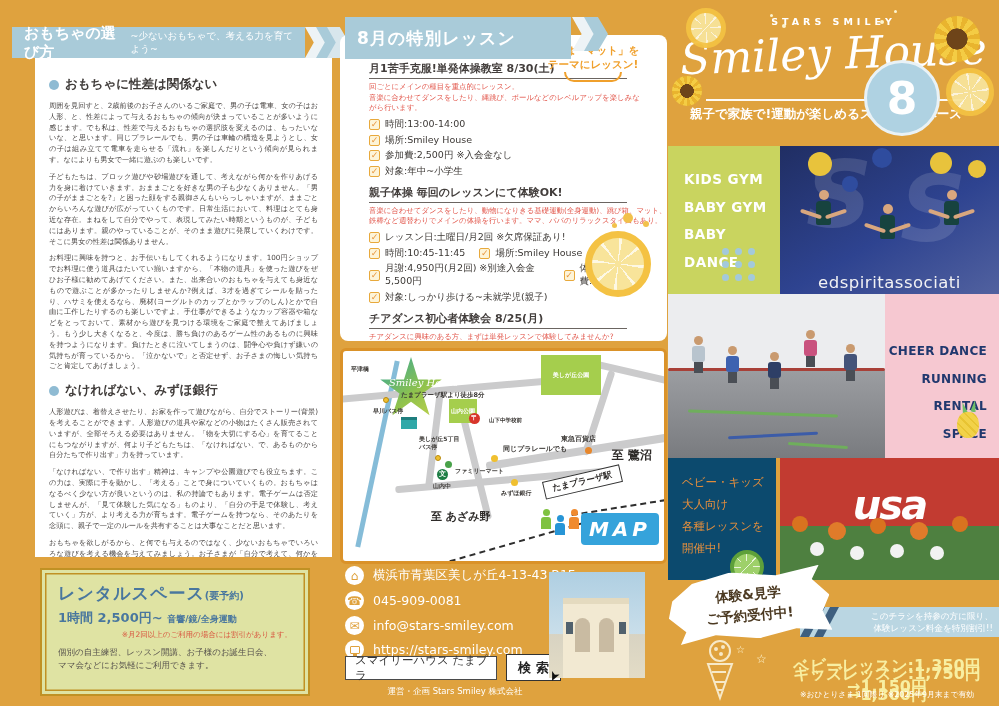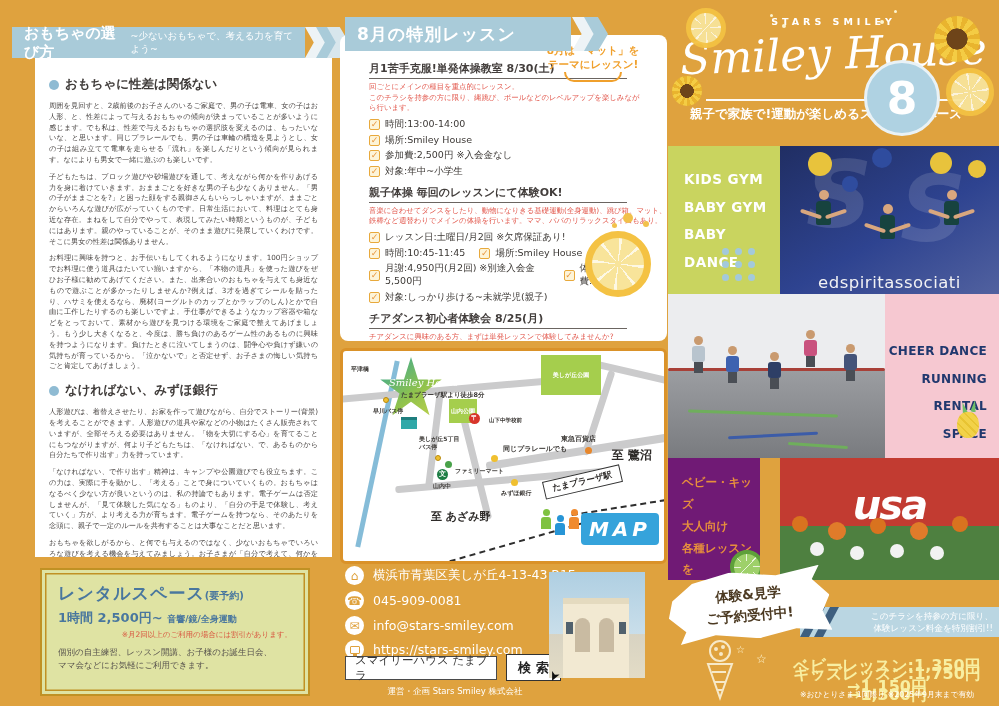--- a/index.html
+++ b/index.html
@@ -23,21 +23,21 @@
 
   .rental { left:40px; top:568px; width:270px; height:128px; background:#DFE3A3; border:2px solid #C09124; box-shadow:inset 0 0 0 3px #DFE3A3, inset 0 0 0 4.5px #C09124; padding:12px 16px 0 16px; }
   .rental .ttl { color:#49779E; font-weight:bold; font-size:17px; letter-spacing:1px; }
   .rental .ttl small { font-size:10px; letter-spacing:0; }
   .rental .price { color:#49779E; font-weight:bold; font-size:13px; margin-top:4px; }
   .rental .price small { font-size:9px; }
   .rental .note { color:#D8553F; font-size:7.5px; margin-top:3px;text-align:right; }
   .rental .body { color:#55504C; font-size:8.5px; line-height:1.55; margin-top:6px; }
 
   
-  .mid-banner { left:345px; top:17px; width:226px; height:34px; align-items:center; }
+  .mid-banner { left:345px; top:17px; width:226px; height:42px; align-items:center; }
   .mid-banner .t1 { font-size:17px; font-weight:bold; letter-spacing:1px; }
   .lesson-card { left:340px; top:35px; width:327px; height:306px; background:#fff; border-radius:8px; padding:26px 14px 6px 16px; overflow:hidden; }
   .callout { position:absolute; right:8px; top:8px; width:132px; color:#F0A02C; font-weight:bold; font-size:10.5px; text-align:center; line-height:1.35; }
   .callout .brace { width:58px; height:10px; border:2px solid #F0A02C; border-top:none; border-radius:0 0 40px 40px; margin:1px auto 0 auto; }
   .l-title { font-size:11px; font-weight:bold; color:#433E3C; border-bottom:1.5px solid #6B6561; padding-bottom:2px; margin-bottom:3px; width:258px; }
   .l-desc { color:#E2574C; font-size:7.4px; line-height:1.45; margin-bottom:4px; width:275px; }
   .l-row { display:flex; gap:14px; margin:2.5px 0; font-size:9.5px; color:#3C3835; align-items:center; }
   .l-item { display:flex; align-items:center; gap:5px; }
   .ck { width:11px; height:11px; flex:0 0 auto; border:1.5px solid #E8A93C; background:#FDF4D8; color:#E8953C; font-size:9px; line-height:8px; text-align:center; font-weight:bold; border-radius:2px; }
   .l-sec { margin-bottom:7px;margin-left:13px; }
@@ -102,21 +102,21 @@
   .photo-kids { left:668px; top:294px; width:217px; height:164px; background:linear-gradient(#ECEDEF 0 46%, #9B9DA1 47%, #797B7F); overflow:hidden; }
   .tape { position:absolute; border-radius:2px; }
   .kid { position:absolute; }
   .kid .h { width:9px; height:9px; border-radius:50%; background:#C99A6F; margin:0 auto; }
   .kid .s { width:13px; height:16px; border-radius:3px; margin:1px auto 0 auto; }
   .kid .p { width:9px; height:11px; background:#4A4E55; margin:0 auto; }
   .box-pink { left:885px; top:294px; width:114px; height:164px; background:#F6C8D1; padding:44px 12px 0 0; color:#21386E; font-weight:bold; font-size:12px; line-height:2.3; text-align:right; letter-spacing:.3px; overflow:hidden; }
   .pine-body { position:absolute; width:22px; height:26px; border-radius:45%; background:repeating-linear-gradient(45deg,#F2D249 0 4px,#E8C433 4px 6px); }
   .pine-leaf { position:absolute; width:18px; height:12px; background:#6FBF6A; clip-path:polygon(50% 0,65% 100%,35% 100%); }
 
-  .box-yellow { left:668px; top:458px; width:92px; height:122px; background:#701a75; padding:14px 0 0 14px; color:#E78F3C; font-weight:bold; font-size:11.5px; line-height:1.9; overflow:hidden; position:absolute; }
+  .box-yellow { left:668px; top:458px; width:108px; height:122px; background:#0c4a6e; padding:14px 0 0 14px; color:#E78F3C; font-weight:normal; font-size:11.5px; line-height:1.9; overflow:hidden; position:absolute; }
   .lime { position:absolute; width:34px; height:34px; border-radius:50%; border:4px solid #5EA03A; background:repeating-conic-gradient(#9ED06A 0 40deg,#E9F4DC 40deg 45deg); }
   .photo-team { left:780px; top:458px; width:219px; height:122px; background:linear-gradient(#C23B31 0 56%, #4E8040 56% 100%); overflow:hidden; }
   .usa-txt { position:absolute; top:0; width:100%; text-align:center; color:#fff; font-size:40px; font-weight:bold; font-style:italic; letter-spacing:-2px;margin-top:24px; }
 
   .bubble { left:668px; top:571px; width:162px; height:68px; background:#fff; transform:rotate(-5deg); z-index:7;
     clip-path:polygon(3% 35%,0% 60%,10% 82%,6% 100%,28% 90%,55% 100%,78% 90%,100% 97%,95% 68%,100% 45%,90% 20%,95% 0%,68% 10%,40% 0%,16% 12%);
     display:flex; align-items:center; justify-content:center; text-align:center; color:#4C3A22; font-weight:bold; font-size:13.5px; line-height:1.55; }
   .promo-banner { left:800px; top:607px; width:199px; height:30px; background:#BAD6E2; overflow:hidden; }
   .promo-banner .chevd { position:absolute; top:0; width:9px; height:30px; background:#3E5F7F; transform:skewX(-28deg); }
   .promo-banner .txt { position:absolute; right:6px; top:3px; text-align:right; color:#fff; font-size:8.6px; line-height:1.4; }
@@ -174,21 +174,21 @@
 <div class="abs lesson-card">
   <div class="callout">
     <div class="pre">8月は「マット」を
 テーマにレッスン!</div>
     <div class="brace"></div>
   </div>
 
   <div class="l-sec">
     <div class="l-title">月1苦手克服!単発体操教室 8/30(土)</div>
     <div class="l-desc pre">回ごとにメインの種目を重点的にレッスン。
-このチラシを持参の方に限り、縄跳び、ボールなどのレベルアップを楽しみながら行います。</div>
+音楽に合わせてダンスをしたり、縄跳び、ボールなどのレベルアップを楽しみながら行います。</div>
     <div class="l-row">
         <span class="l-item">
           <span class="ck">✓</span>
           <span>時間:13:00-14:00</span>
         </span>
       </div>
     <div class="l-row">
         <span class="l-item">
           <span class="ck">✓</span>
           <span>場所:Smiley House</span>

